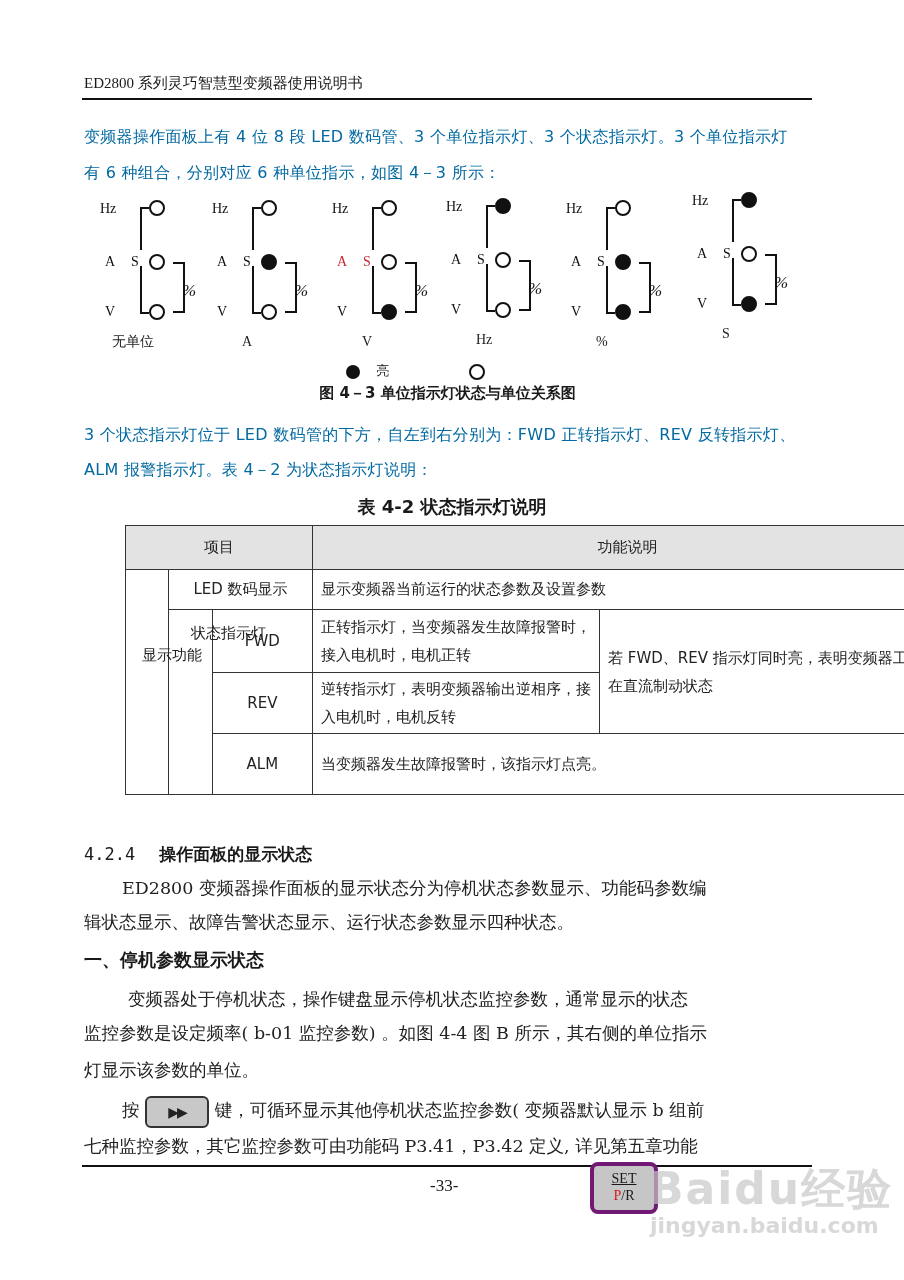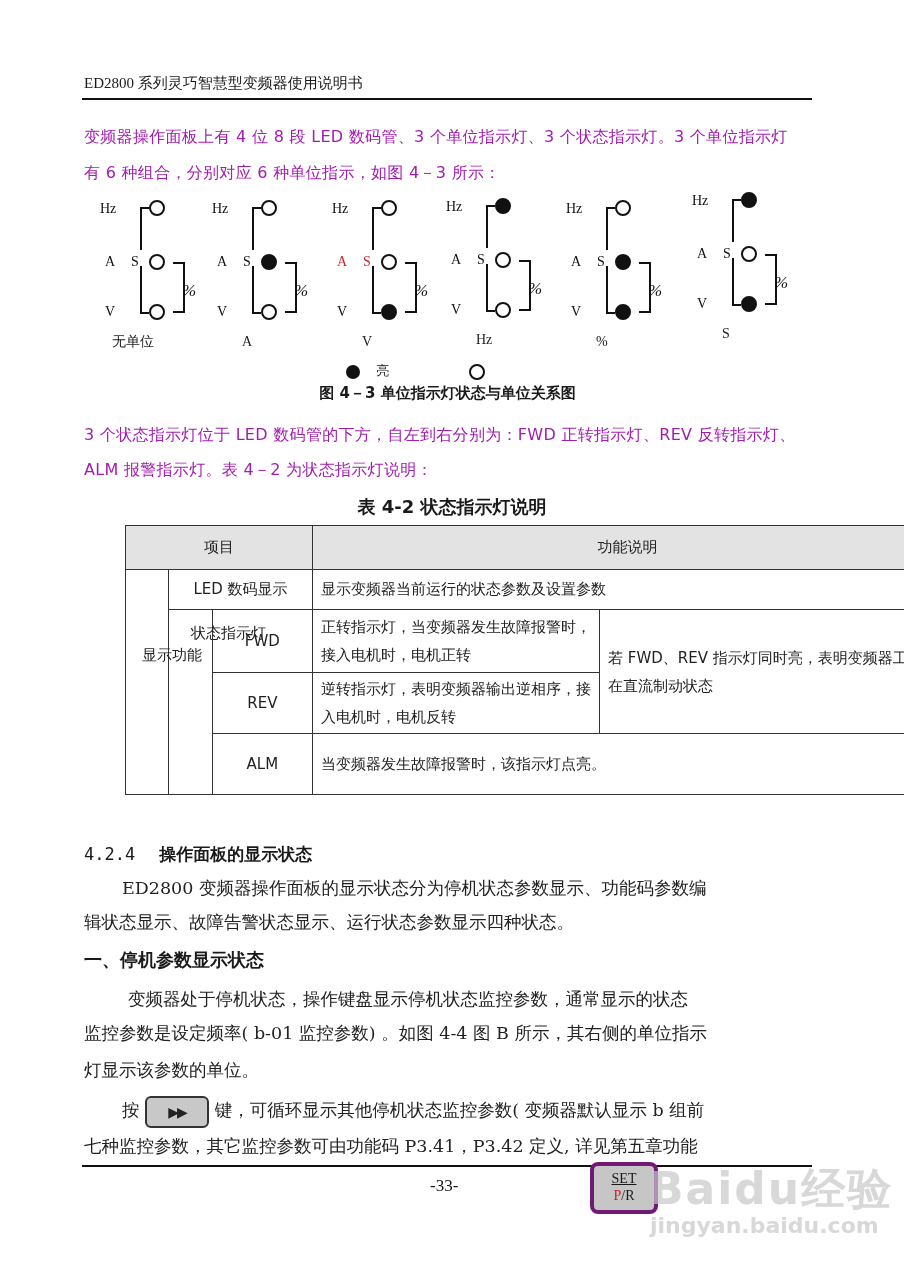--- a/index.html
+++ b/index.html
@@ -1,21 +1,21 @@
 <!DOCTYPE html>
 <html><head>
 <meta charset="utf-8">
 <style>
   html, body { margin: 0; padding: 0; background: #ffffff; }
   body { width: 904px; height: 1280px; position: relative; overflow: hidden;
          font-family: "DejaVu Serif", "Liberation Serif", serif; color: #1a1a1a; }
   .abs { position: absolute; }
   .hdr { left: 84px; top: 74px; font-size: 15px; font-family: "Liberation Serif", "DejaVu Serif", serif; }
   .hdr-rule { left: 82px; top: 98px; width: 730px; height: 0; border-top: 2px solid #111; }
-  .para { font-size: 16px; line-height: 30px; font-family: "DejaVu Sans", sans-serif; letter-spacing: 0.3px; color: #a21caf; }
+  .para { font-size: 16px; line-height: 30px; font-family: "DejaVu Sans", sans-serif; letter-spacing: 0.3px; color: #0369a1; }
   .para2 { font-size: 17.5px; line-height: 33px; font-family: "DejaVu Serif", serif; color: #222; }
   .diag { top: 188px; left: 0; width: 904px; height: 200px; }
   .diag svg text { font-family: "Liberation Serif", "DejaVu Serif", serif; }
   .caption { font-size: 15px; font-weight: bold; font-family: "DejaVu Sans", sans-serif; }
   .tbl-title { font-size: 18px; font-weight: bold; font-family: "DejaVu Sans", sans-serif; }
   table.st { position: absolute; left: 98px; top: 525px; width: 818px; border-collapse: collapse;
              font-size: 15px; font-family: "DejaVu Sans", sans-serif; color: #222; margin-left: 27px; }
   table.st td { border: 1.5px solid #333; padding: 0 8px; vertical-align: middle; }
   table.st .head td { background: #e3e3e3; text-align: center; height: 43px; }
   .center { text-align: center; }

